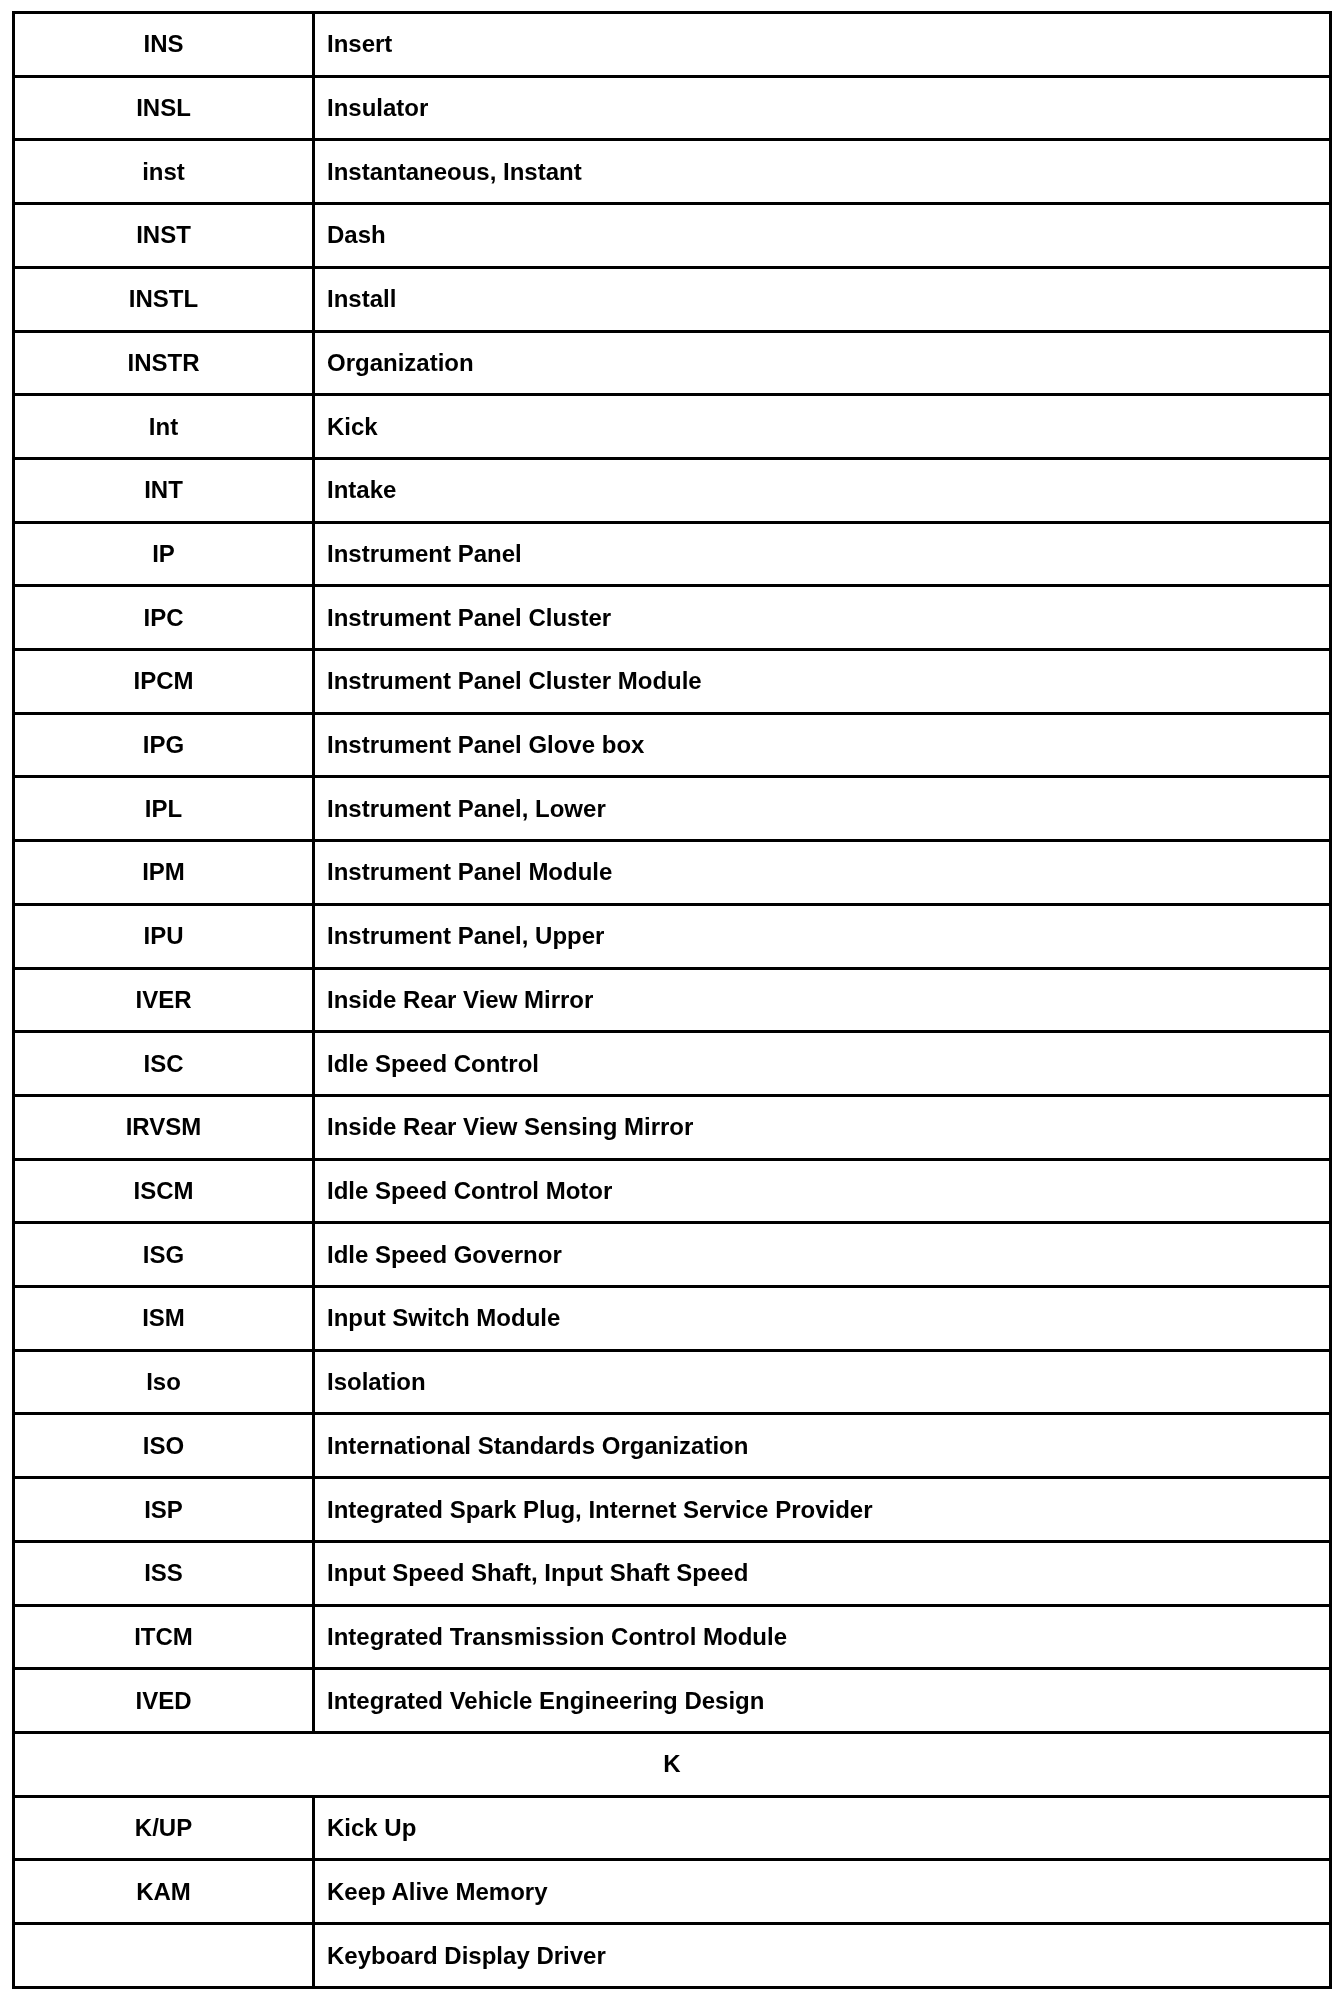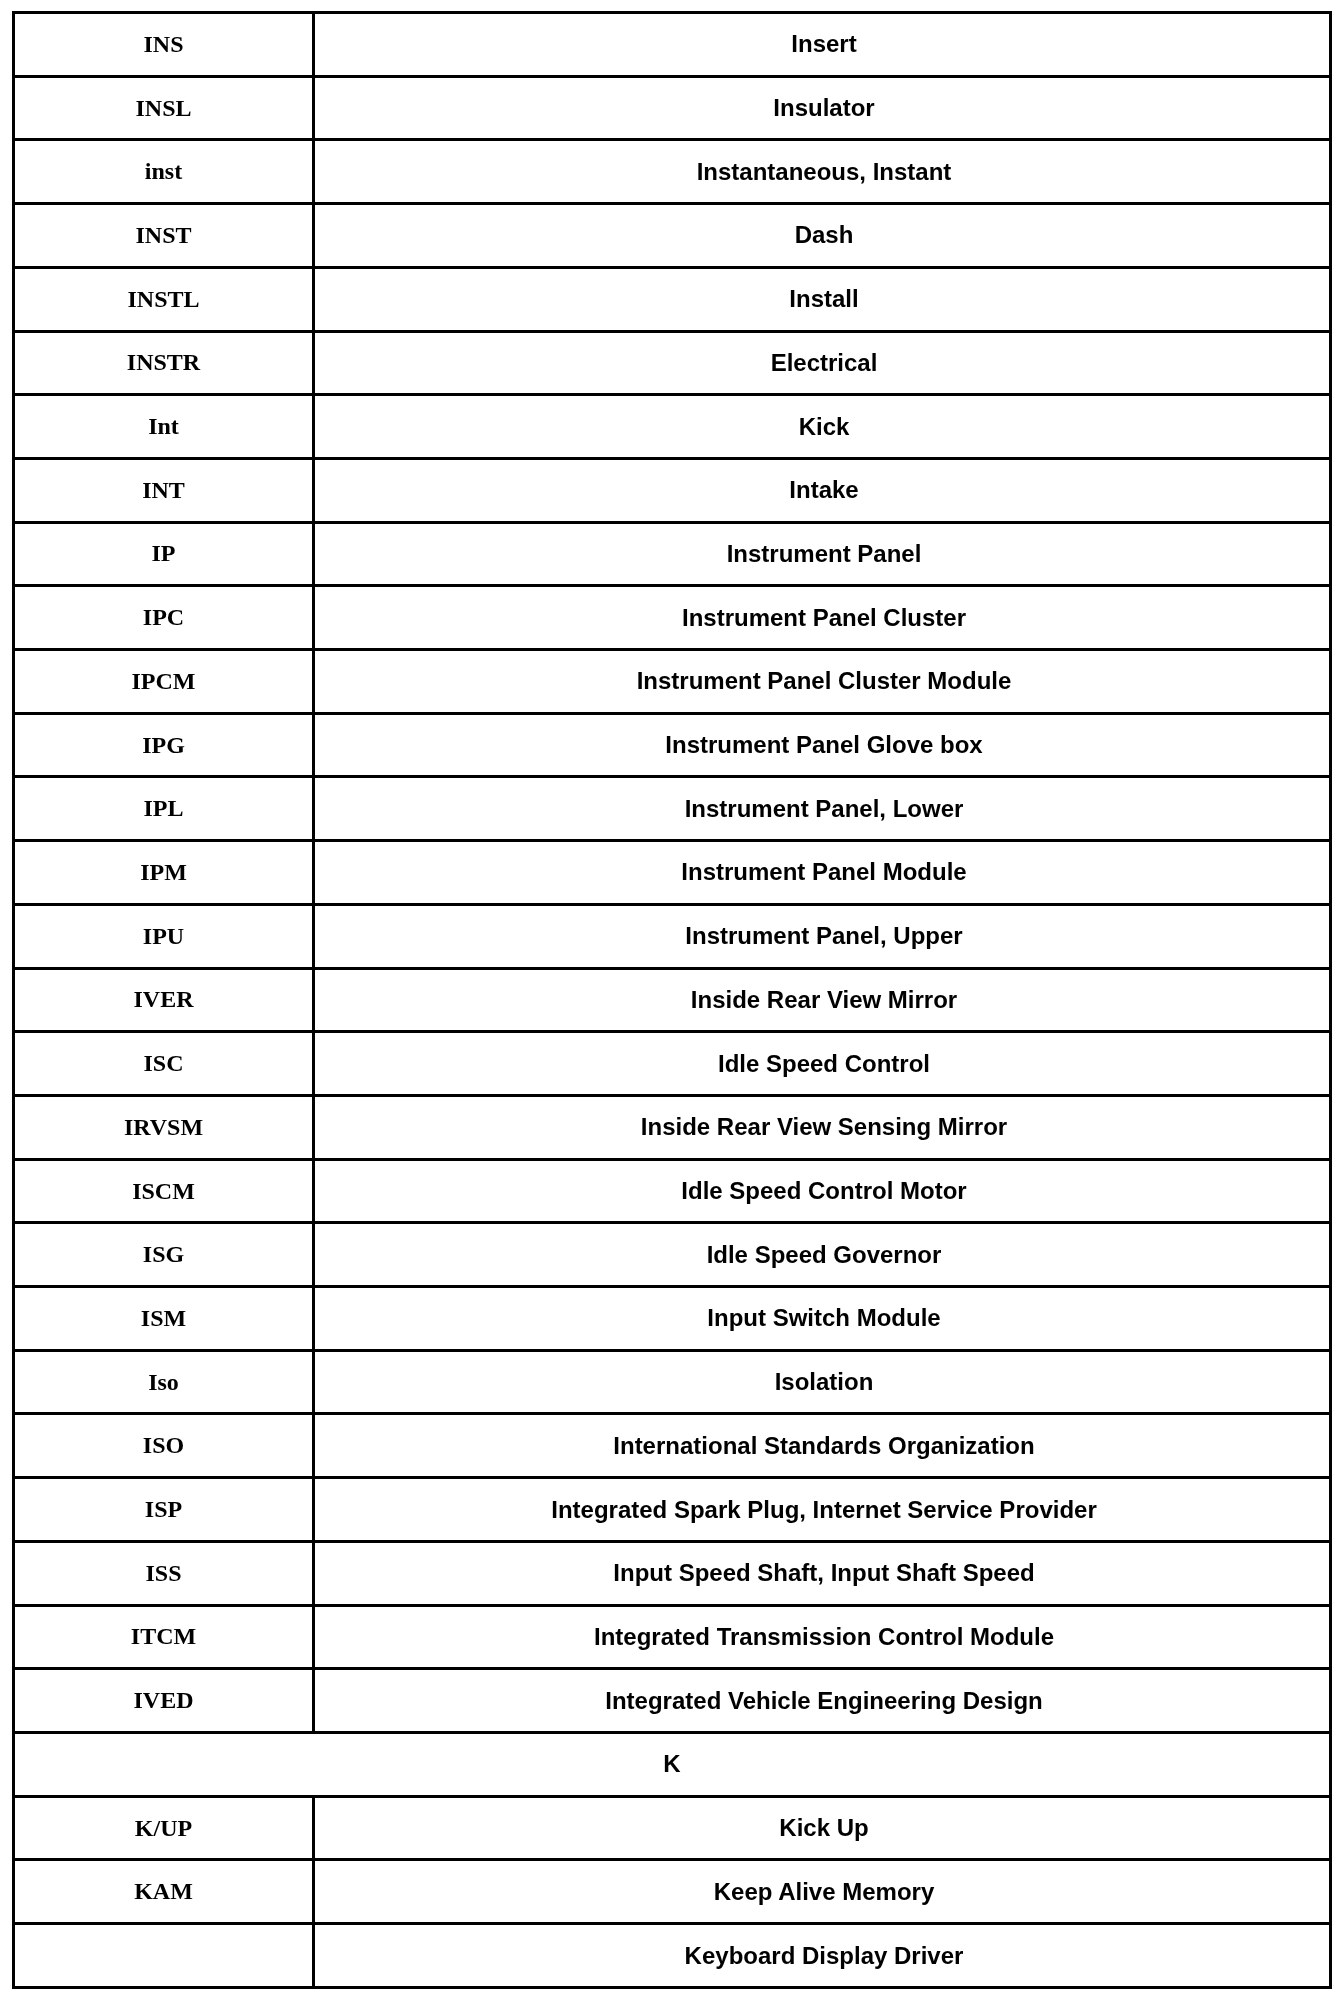--- a/index.html
+++ b/index.html
@@ -34,24 +34,23 @@
     font-size: 24px;
     font-weight: bold;
     color: #000000;
     vertical-align: middle;
     overflow: hidden;
     white-space: nowrap;
   }
   td.abbr-cell {
     width: 300px;
     text-align: center;
-    font-family: Liberation Serif, serif;
   }
   td.meaning-cell {
-    text-align: center;
+    text-align: left;
     padding-left: 12px;
     padding-right: 8px;
   }
   td.section-header-cell {
     text-align: center;
     font-size: 25px;
   }
 </style>
 </head>
 <body>
@@ -74,21 +73,21 @@
         <tr>
           <td class="abbr-cell">INST</td>
           <td class="meaning-cell">Dash</td>
         </tr>
         <tr>
           <td class="abbr-cell">INSTL</td>
           <td class="meaning-cell">Install</td>
         </tr>
         <tr>
           <td class="abbr-cell">INSTR</td>
-          <td class="meaning-cell">Electrical</td>
+          <td class="meaning-cell">Organization</td>
         </tr>
         <tr>
           <td class="abbr-cell">Int</td>
           <td class="meaning-cell">Kick</td>
         </tr>
         <tr>
           <td class="abbr-cell">INT</td>
           <td class="meaning-cell">Intake</td>
         </tr>
         <tr>

